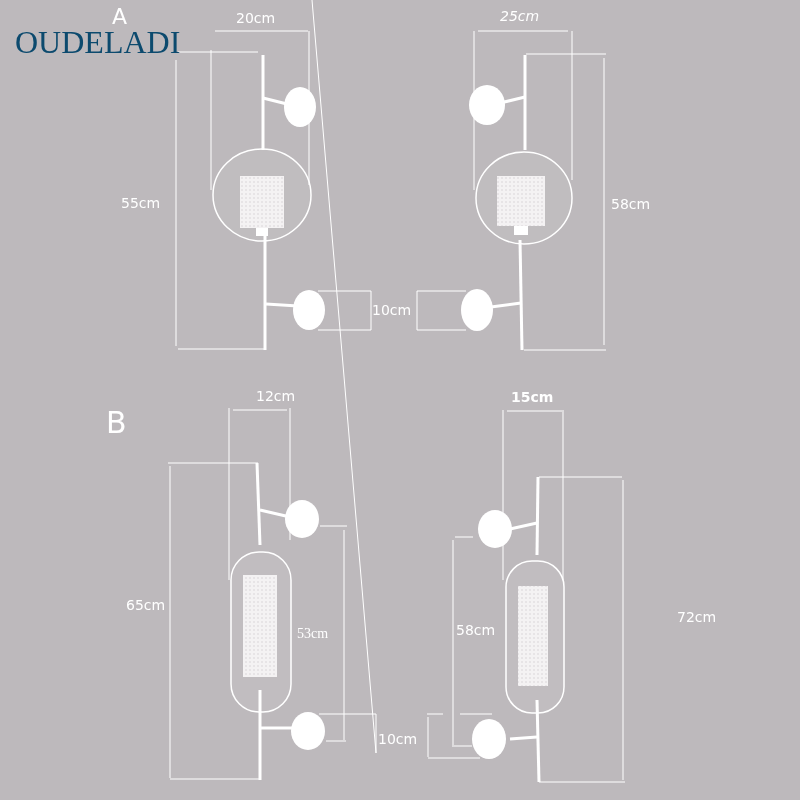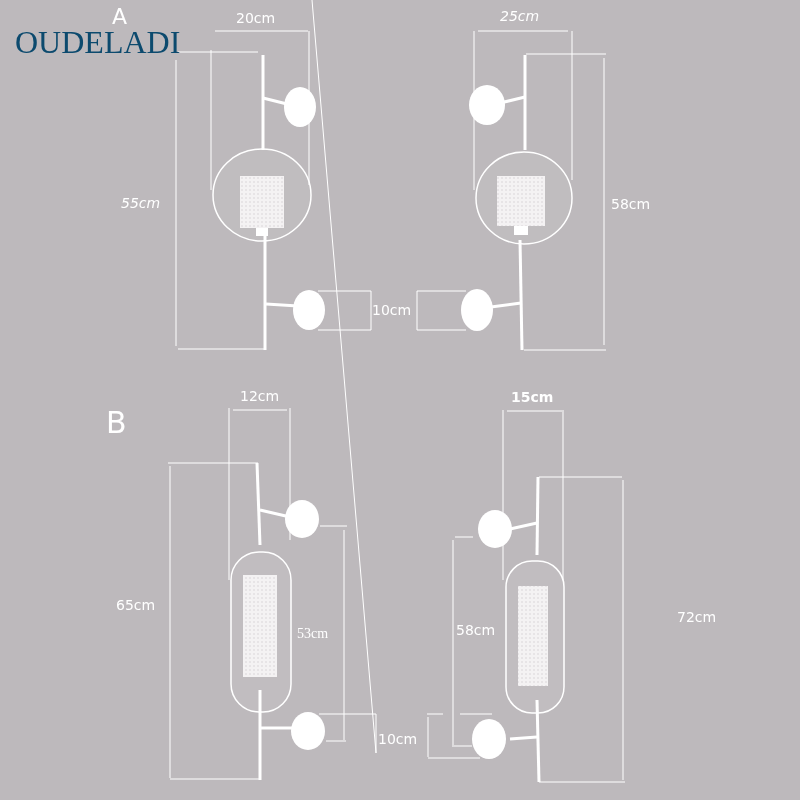--- a/index.html
+++ b/index.html
@@ -11,27 +11,27 @@
   </style>
 </head>
 <body>
 
 <div class="logo">OUDELADI</div>
 
 <div class="section-label" style="left:112px;top:4px;font-size:22px;">A</div>
 <div class="section-label" style="left:106px;top:405px;">B</div>
 
 <div class="dim" style="left:236px;top:10px;text-align:center;">20cm</div>
-<div class="dim" style="left:121px;top:195px;font-style:italic;">55cm</div>
+<div class="dim" style="left:121px;top:195px;">55cm</div>
 <div class="dim" style="left:372px;top:302px;">10cm</div>
 <div class="dim" style="left:500px;top:8px;font-style:italic;">25cm</div>
 <div class="dim" style="left:611px;top:196px;">58cm</div>
 
-<div class="dim" style="left:240px;top:388px;">12cm</div>
-<div class="dim" style="left:116px;top:597px;">65cm</div>
+<div class="dim" style="left:256px;top:388px;">12cm</div>
+<div class="dim" style="left:126px;top:597px;">65cm</div>
 <div class="dim" style="left:297px;top:626px;font-family:Liberation Serif, serif;">53cm</div>
 <div class="dim" style="left:378px;top:731px;">10cm</div>
 <div class="dim" style="left:511px;top:389px;font-weight:bold;">15cm</div>
 <div class="dim" style="left:456px;top:622px;">58cm</div>
 <div class="dim" style="left:637px;top:609px;margin-left:40px;">72cm</div>
 
 <svg class="drawing" viewBox="0 0 800 800">
   <defs>
     <pattern id="mesh" width="4" height="4" patternUnits="userSpaceOnUse">
       <rect width="4" height="4" fill="#f4f2f3"></rect>

